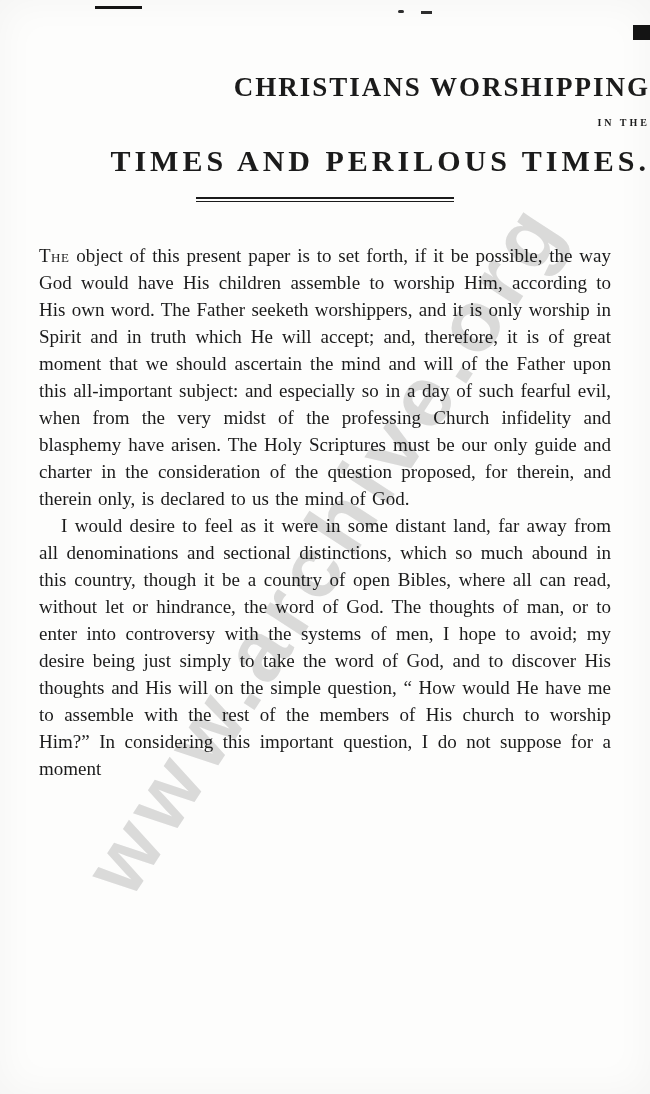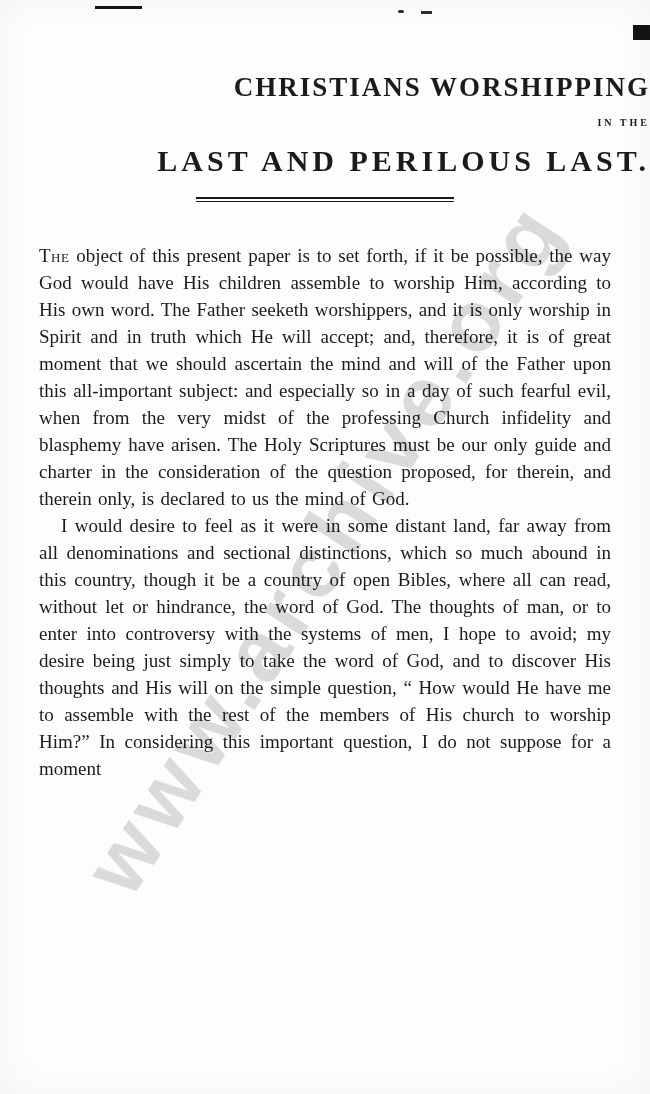--- a/index.html
+++ b/index.html
@@ -107,21 +107,21 @@
   <div class="artifact mark-b"></div>
   <div class="artifact edge-blot"></div>
 
   <div class="watermark">www.archive.org</div>
 
   <div class="content">
 
     <header class="doc-header">
       <h1 class="title-1">CHRISTIANS WORSHIPPING</h1>
       <div class="title-inthe">IN THE</div>
-      <h1 class="title-2">LAST AND PERILOUS LAST.</h1>
+      <h1 class="title-2">TIMES AND PERILOUS TIMES.</h1>
       <div class="double-rule"></div>
     </header>
 
     <main class="doc-body">
       <p class="para"><span class="lead">The</span><span> object of this present paper is to set forth, if it be possible, the way God would have His children assemble to worship Him, according to His own word.  The Father seeketh worshippers, and it is only worship in Spirit and in truth which He will accept; and, therefore, it is of great moment that we should ascertain the mind and will of the Father upon this all-important subject: and especially so in a day of such fearful evil, when from the very midst of the professing Church infidelity and blasphemy have arisen.  The Holy Scriptures must be our only guide and charter in the consideration of the question proposed, for therein, and therein only, is declared to us the mind of God.</span></p>
       <p class="para indent">I would desire to feel as it were in some distant land, far away from all denominations and sectional distinctions, which so much abound in this country, though it be a country of open Bibles, where all can read, without let or hindrance, the word of God.  The thoughts of man, or to enter into controversy with the systems of men, I hope to avoid; my desire being just simply to take the word of God, and to discover His thoughts and His will on the simple question, “ How would He have me to assemble with the rest of the members of His church to worship Him?”  In considering this important question, I do not suppose for a moment</p>
     </main>
 
   </div>
 </div>

